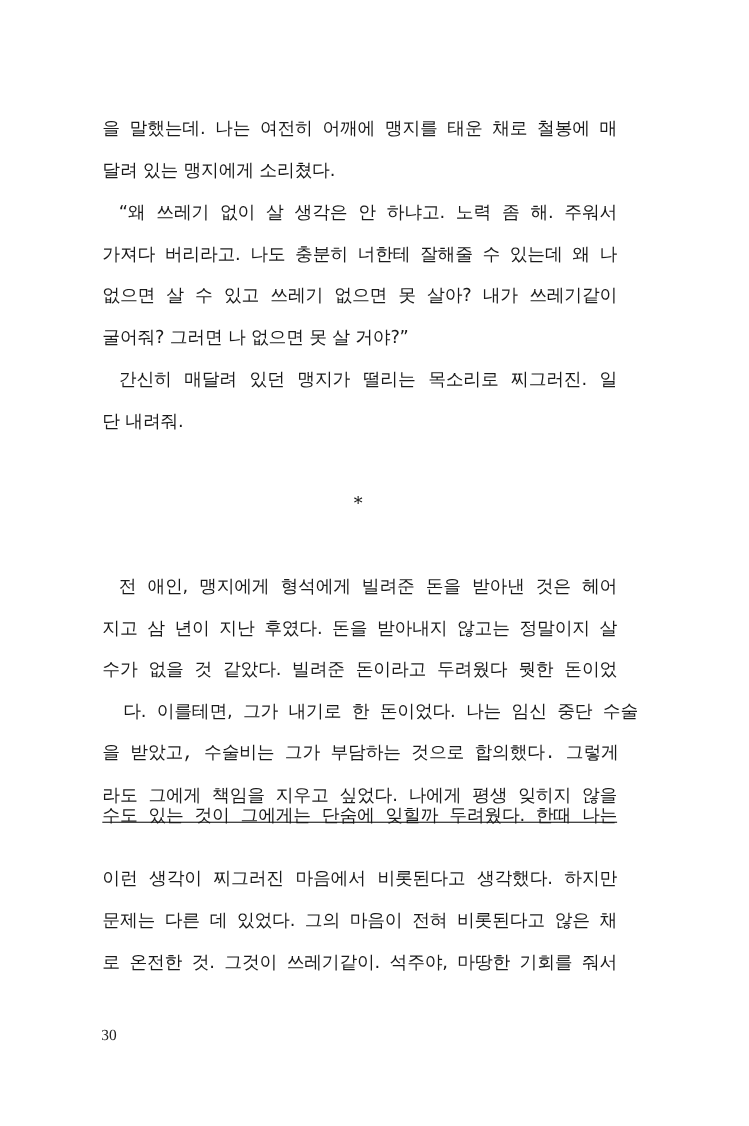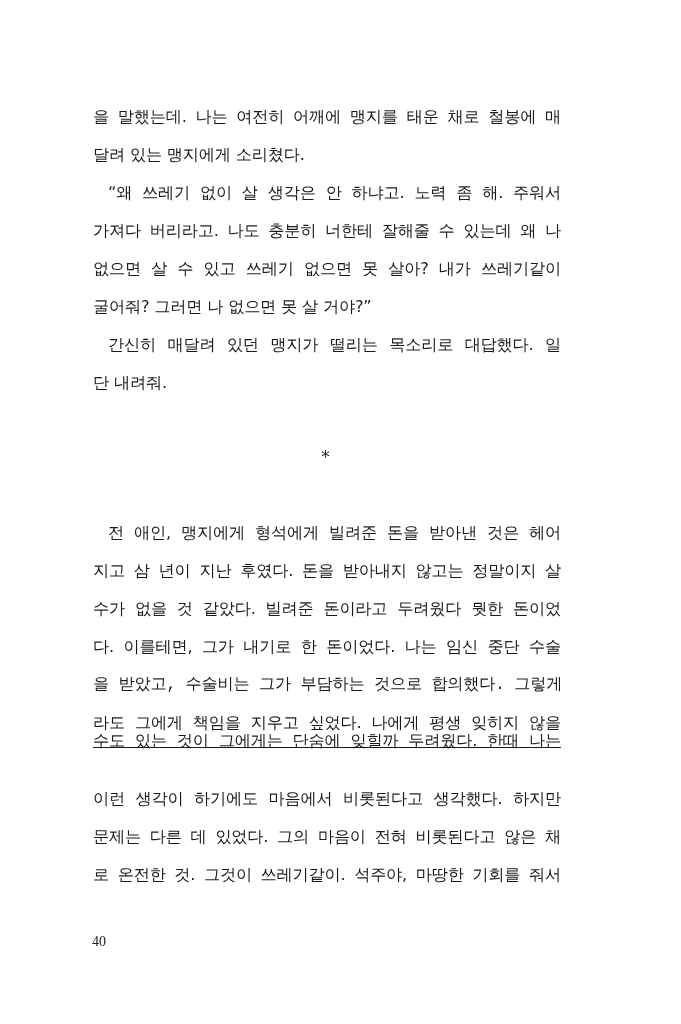--- a/index.html
+++ b/index.html
@@ -65,34 +65,34 @@
 
 <div class="page">
 
   <div>
     <div class="line" style="top:98px;">을 말했는데. 나는 여전히 어깨에 맹지를 태운 채로 철봉에 매</div>
     <div class="line last" style="top:136px;">달려 있는 맹지에게 소리쳤다.</div>
     <div class="line indent" style="top:174px;">“왜 쓰레기 없이 살 생각은 안 하냐고. 노력 좀 해. 주워서</div>
     <div class="line" style="top:212px;">가져다 버리라고. 나도 충분히 너한테 잘해줄 수 있는데 왜 나</div>
     <div class="line" style="top:250px;">없으면 살 수 있고 쓰레기 없으면 못 살아? 내가 쓰레기같이</div>
     <div class="line last" style="top:288px;">굴어줘? 그러면 나 없으면 못 살 거야?”</div>
-    <div class="line indent" style="top:326px;">간신히 매달려 있던 맹지가 떨리는 목소리로 대답했다. 일</div>
+    <div class="line indent" style="top:326px;">간신히 매달려 있던 맹지가 떨리는 목소리로 찌그러진. 일</div>
     <div class="line last" style="top:364px;">단 내려줘.</div>
   </div>
 
   <div class="asterisk">*</div>
 
   <div>
     <div class="line indent" style="top:514px;">전 애인, 맹지에게 형석에게 빌려준 돈을 받아낸 것은 헤어</div>
     <div class="line" style="top:552px;">지고 삼 년이 지난 후였다. 돈을 받아내지 않고는 정말이지 살</div>
     <div class="line" style="top:590px;">수가 없을 것 같았다. 빌려준 돈이라고 두려웠다 뭣한 돈이었</div>
-    <div class="line" style="top:628px;">다. 이를테면, 그가 내기로 한 돈이었다. 나는 임신 중단 수술</div>
+    <div class="line" style="top:628px;margin-left:19px;">다. 이를테면, 그가 내기로 한 돈이었다. 나는 임신 중단 수술</div>
     <div class="line" style="top:666px;font-family:Liberation Mono, monospace;">을 받았고, 수술비는 그가 부담하는 것으로 합의했다. 그렇게</div>
     <div class="line" style="top:704px;">라도 그에게 책임을 지우고 싶었다. 나에게 평생 잊히지 않을</div>
     <div class="line" style="top:722px;text-decoration:underline;">수도 있는 것이 그에게는 단숨에 잊힐까 두려웠다. 한때 나는</div>
-    <div class="line" style="top:780px;">이런 생각이 하기에도 마음에서 비롯된다고 생각했다. 하지만</div>
+    <div class="line" style="top:780px;">이런 생각이 찌그러진 마음에서 비롯된다고 생각했다. 하지만</div>
     <div class="line" style="top:818px;">문제는 다른 데 있었다. 그의 마음이 전혀 비롯된다고 않은 채</div>
     <div class="line" style="top:856px;">로 온전한 것. 그것이 쓰레기같이. 석주야, 마땅한 기회를 줘서</div>
   </div>
 
-  <div class="page-number">40</div>
+  <div class="page-number">30</div>
 
 </div>
 
 </body></html>

